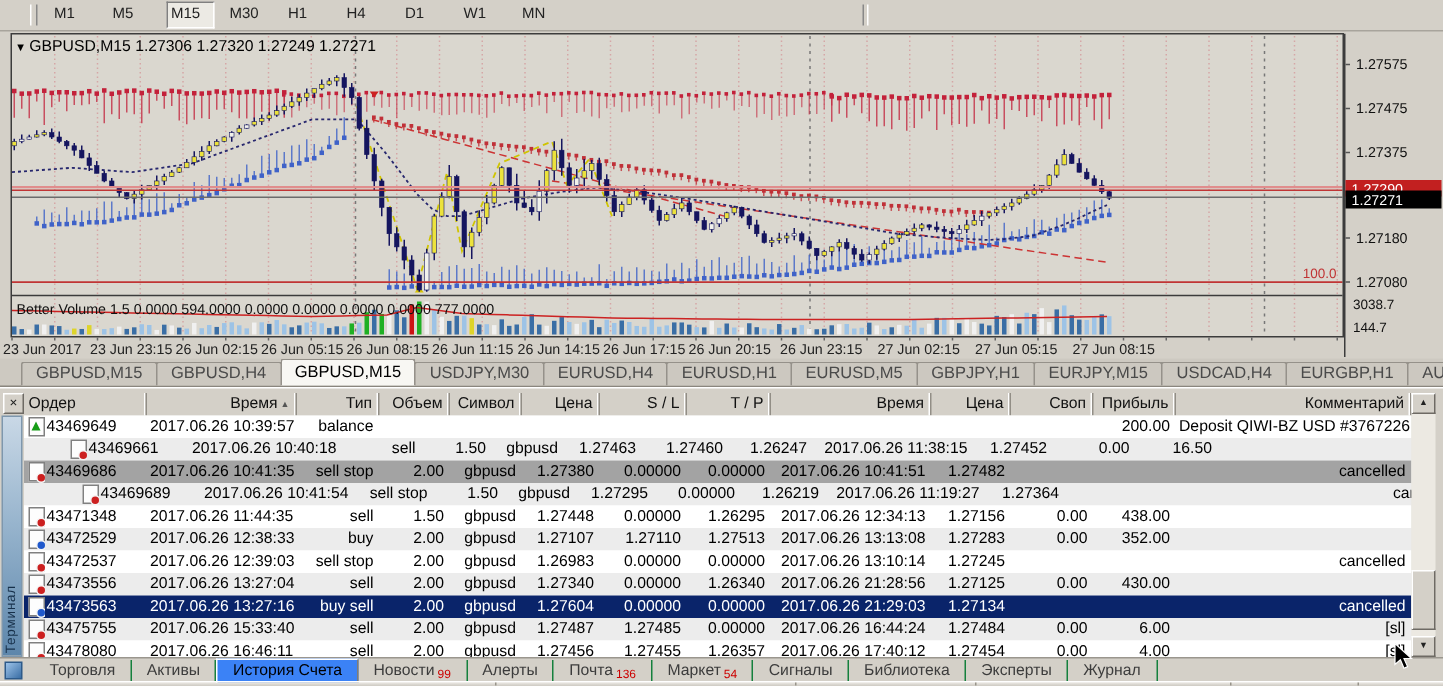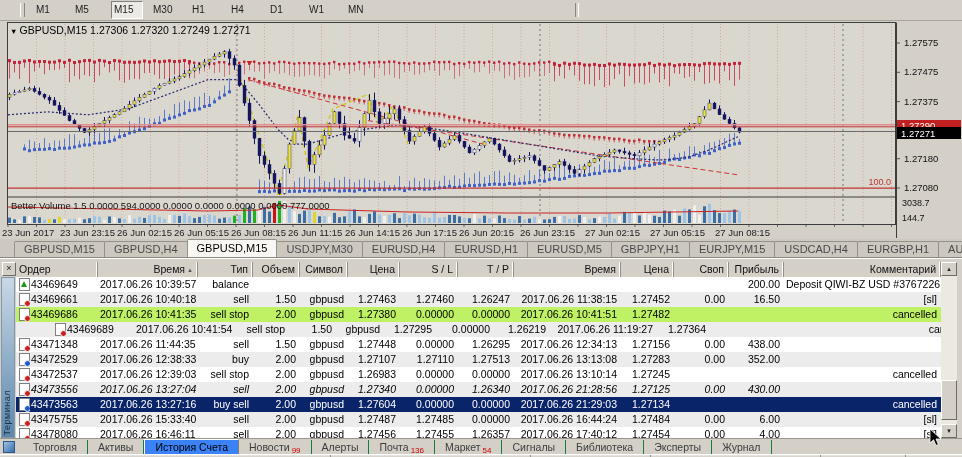--- a/index.html
+++ b/index.html
@@ -1511,37 +1511,37 @@
           <div class="c"></div>
           <div class="c"></div>
           <div class="c"></div>
           <div class="c"></div>
           <div class="c"></div>
           <div class="c"></div>
           <div class="c"></div>
           <div class="c">200.00</div>
           <div class="c">Deposit QIWI-BZ USD #3767226</div>
         </div>
-        <div class="t-row" style="grid-template-columns: 14px 68px 100px 55px 47px 48px 52px 58px 56px 107px 53px 55px 55px 157px; background: rgb(236, 236, 236);">
+        <div class="t-row" style="grid-template-columns: 14px 68px 100px 55px 47px 48px 52px 58px 56px 107px 53px 55px 55px 157px; background: rgb(236, 236, 236); padding-left: 28px;">
           <div class="c left"><span class="doc-icon"><span class="doc-dot dot-sell"></span></span></div>
           <div class="c left">43469661</div>
           <div class="c">2017.06.26 10:40:18</div>
           <div class="c">sell</div>
           <div class="c">1.50</div>
           <div class="c">gbpusd</div>
           <div class="c">1.27463</div>
           <div class="c">1.27460</div>
           <div class="c">1.26247</div>
           <div class="c">2017.06.26 11:38:15</div>
           <div class="c">1.27452</div>
           <div class="c">0.00</div>
           <div class="c">16.50</div>
           <div class="c">[sl]</div>
         </div>
-        <div class="t-row" style="grid-template-columns: 14px 68px 100px 55px 47px 48px 52px 58px 56px 107px 53px 55px 55px 157px; background: #bef264;">
+        <div class="t-row" style="grid-template-columns: 14px 68px 100px 55px 47px 48px 52px 58px 56px 107px 53px 55px 55px 157px; background: #a3a3a3;">
           <div class="c left"><span class="doc-icon"><span class="doc-dot dot-sell"></span></span></div>
           <div class="c left">43469686</div>
           <div class="c">2017.06.26 10:41:35</div>
           <div class="c">sell stop</div>
           <div class="c">2.00</div>
           <div class="c">gbpusd</div>
           <div class="c">1.27380</div>
           <div class="c">0.00000</div>
           <div class="c">0.00000</div>
           <div class="c">2017.06.26 10:41:51</div>
@@ -1607,21 +1607,21 @@
           <div class="c">gbpusd</div>
           <div class="c">1.26983</div>
           <div class="c">0.00000</div>
           <div class="c">0.00000</div>
           <div class="c">2017.06.26 13:10:14</div>
           <div class="c">1.27245</div>
           <div class="c"></div>
           <div class="c"></div>
           <div class="c">cancelled</div>
         </div>
-        <div class="t-row" style="grid-template-columns: 14px 68px 100px 55px 47px 48px 52px 58px 56px 107px 53px 55px 55px 157px; background: rgb(236, 236, 236); font-style: italic;">
+        <div class="t-row" style="grid-template-columns: 14px 68px 100px 55px 47px 48px 52px 58px 56px 107px 53px 55px 55px 157px; background: rgb(236, 236, 236);">
           <div class="c left"><span class="doc-icon"><span class="doc-dot dot-sell"></span></span></div>
           <div class="c left">43473556</div>
           <div class="c">2017.06.26 13:27:04</div>
           <div class="c">sell</div>
           <div class="c">2.00</div>
           <div class="c">gbpusd</div>
           <div class="c">1.27340</div>
           <div class="c">0.00000</div>
           <div class="c">1.26340</div>
           <div class="c">2017.06.26 21:28:56</div>

